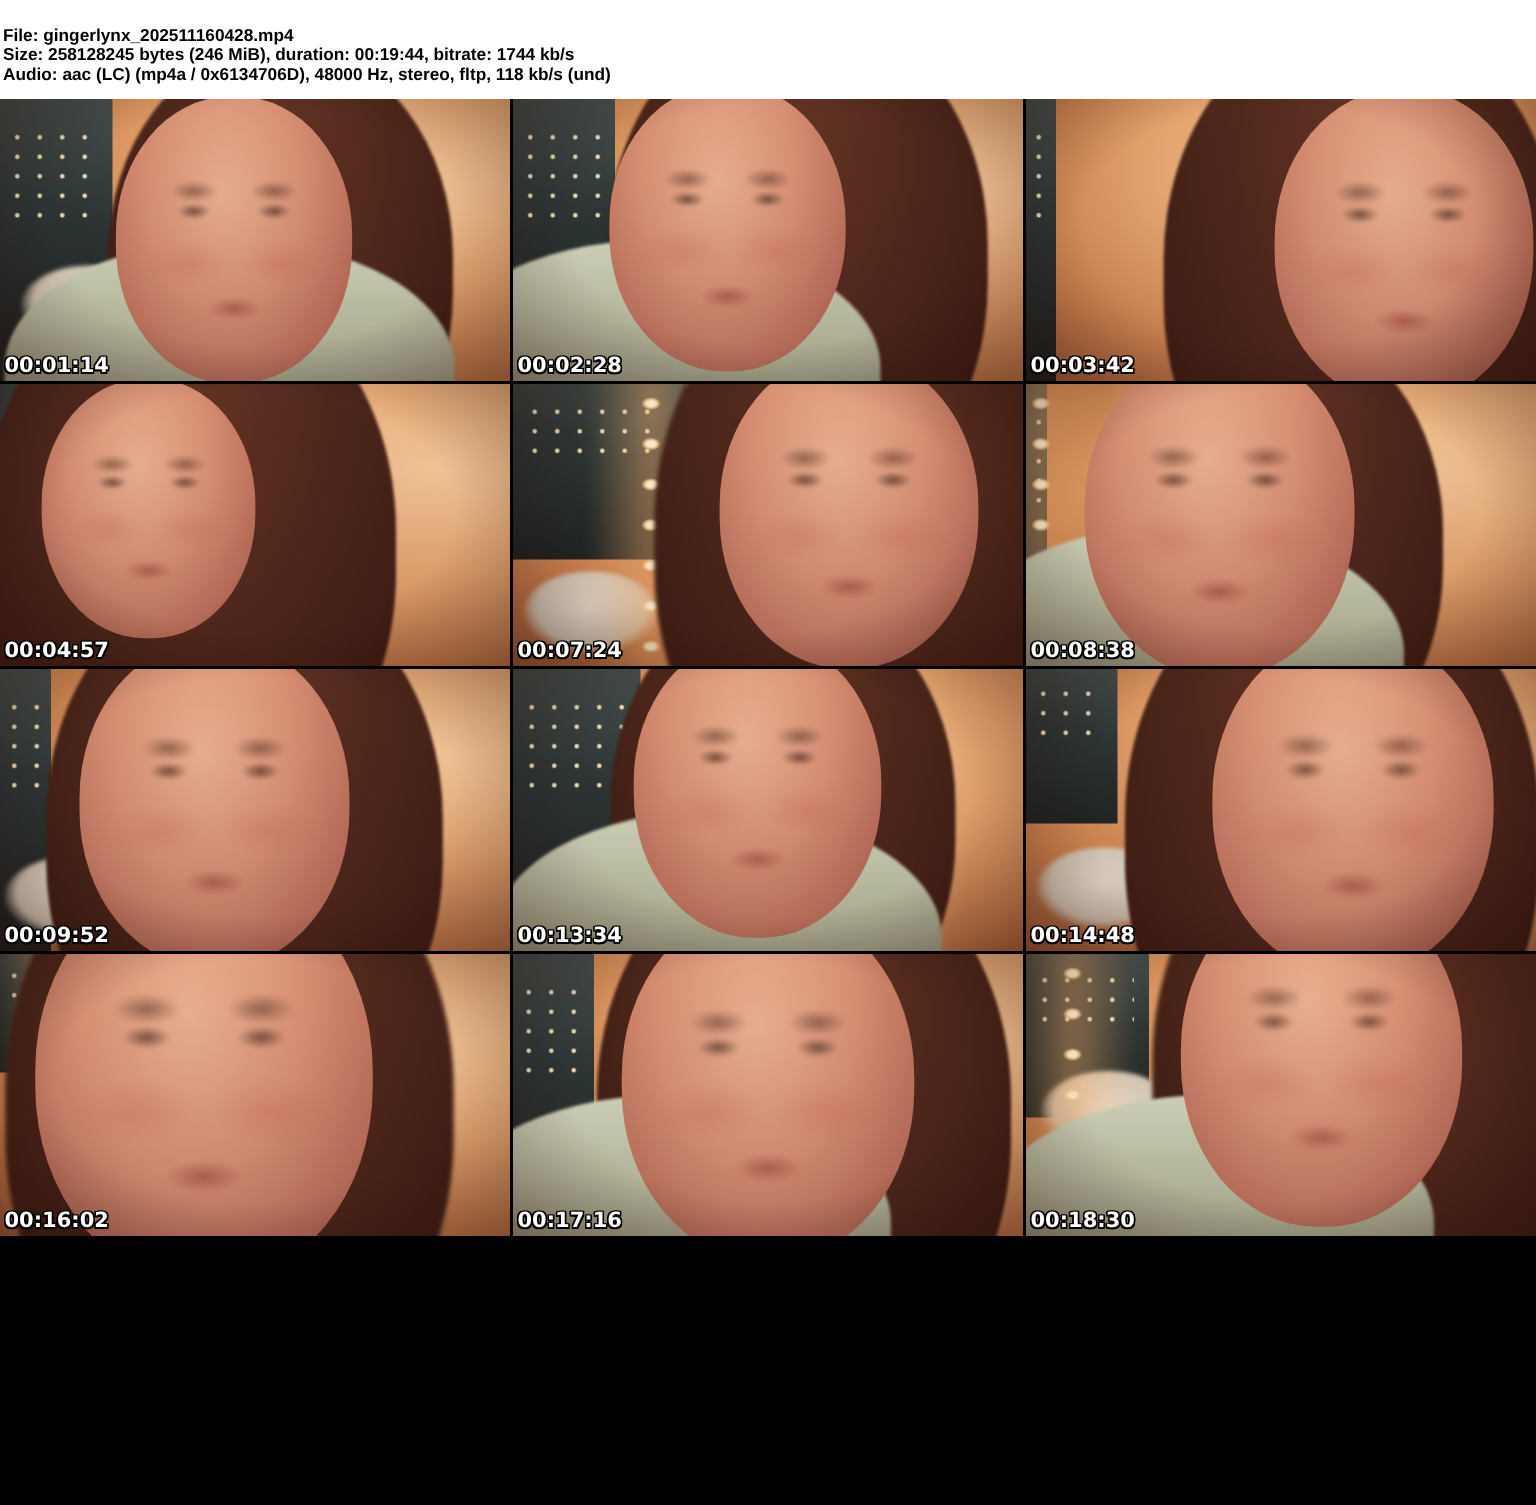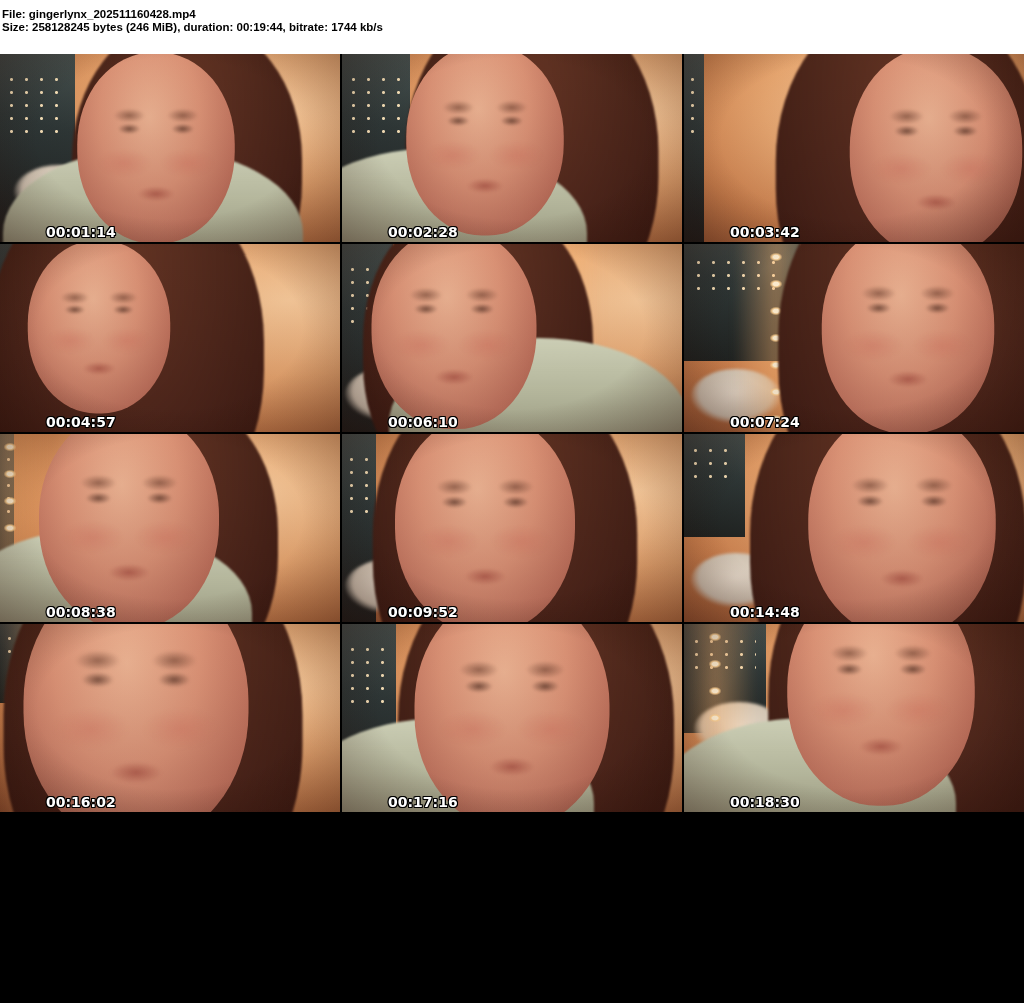--- a/index.html
+++ b/index.html
@@ -1,21 +1,21 @@
 <!DOCTYPE html>
 <html><head>
 <meta charset="utf-8">
 <style>
   html,body{margin:0;padding:0;background:#000;}
   .page{position:relative;width:1024px;height:1003px;overflow:hidden;background:#000;
         font-family:"Liberation Sans",sans-serif;}
 
   
-  .header{height:54px;background:#fff;color:#000;box-sizing:border-box;
-          padding:8px 0 0 2px;}
+  .header{height:66px;background:#fff;color:#000;box-sizing:border-box;
+          padding:18px 0 0 2px;}
   .header div{font:bold 11.5px/12.8px "Liberation Sans",sans-serif;
               letter-spacing:0;white-space:nowrap;}
 
   
   .grid{display:grid;grid-template-columns:repeat(3,340px);grid-auto-rows:188px;
         gap:2px;background:#000;}
   .cell{position:relative;overflow:hidden;background:#20160f;}
   .cell>div{position:absolute;}
 
   
@@ -62,21 +62,21 @@
           radial-gradient(ellipse 24px 10px at 50% 74%, rgba(145,56,50,.55), transparent 72%),
           radial-gradient(ellipse 34px 18px at 30% 58%, rgba(205,110,95,.35), transparent 75%),
           radial-gradient(ellipse 34px 18px at 70% 58%, rgba(205,110,95,.35), transparent 75%);}
   .vignette{inset:0;z-index:8;
         background:radial-gradient(ellipse at 50% 45%, rgba(0,0,0,0) 55%, rgba(38,12,4,.38) 100%),
                    linear-gradient(rgba(255,130,50,.05), rgba(90,30,15,.12));}
 
   .ts{position:absolute;left:3px;bottom:3px;z-index:9;color:#fff;
       font:bold 14px/1 "DejaVu Sans",sans-serif;
       text-shadow:-1px -1px 0 #000,1px -1px 0 #000,-1px 1px 0 #000,1px 1px 0 #000,
-                  0 -1px 0 #000,0 1px 0 #000,-1px 0 0 #000,1px 0 0 #000;padding-left:43px;}
+                  0 -1px 0 #000,0 1px 0 #000,-1px 0 0 #000,1px 0 0 #000;}
 
   
   .v1 {--fx:46%;--fy:50%;--fs:1.05;--win-w:22%;--pillow-d:block;--pillow-x:4%;--pillow-y:12%;
        --shirt-d:block;--shirt-x:45%;--hair-dx:9%;--wall-cx:80%;}
   .v2 {--fx:42%;--fy:46%;--fs:1.05;--win-w:20%;--pillow-d:block;--pillow-x:2%;--pillow-y:8%;
        --shirt-d:block;--shirt-x:28%;--hair-dx:14%;--hs:1.1;--wall-cx:85%;}
   .v3 {--fx:74%;--fy:52%;--fs:1.15;--win-w:6%;--strand-d:block;--strand-x:91%;
        --hair-dx:-8%;--hs:1.15;--wall-cx:55%;}
   .v4 {--fx:29%;--fy:44%;--fs:.95;--win-w:55%;--pillow-d:block;--pillow-x:2%;--pillow-y:6%;
        --strand-d:block;--strand-x:33%;--hair-dx:8%;--hair-dy:9%;--hs:1.2;--wall-cx:85%;}
@@ -105,20 +105,21 @@
        --hair-dx:9%;--hair-dy:4%;--hs:1.25;--wall-cx:90%;}
 </style>
 </head>
 <body>
 
 <div class="page">
 
   <div class="header">
     <div>File: gingerlynx_202511160428.mp4</div>
     <div>Size: 258128245 bytes (246 MiB), duration: 00:19:44, bitrate: 1744 kb/s</div>
+    <div>Audio: aac (LC) (mp4a / 0x6134706D), 48000 Hz, stereo, fltp, 118 kb/s (und)</div>
   </div>
 
   <div class="grid" id="thumb-grid">
       <div class="cell v1">
       <div class="wall"></div>
       <div class="window"></div>
       <div class="pillow"></div>
 
       <div class="hair"></div>
       <div class="shirt"></div>
@@ -152,31 +153,20 @@
       <div class="wall"></div>
       <div class="window"></div>
       <div class="pillow"></div>
       <div class="strand"></div>
       <div class="hair"></div>
 
       <div class="face"></div>
       <div class="vignette"></div>
       <span class="ts">00:04:57</span>
     </div>
-      <div class="cell v5">
-      <div class="wall"></div>
-      <div class="window"></div>
-      <div class="pillow"></div>
-      <div class="strand"></div>
-      <div class="hair"></div>
-      <div class="shirt"></div>
-      <div class="face"></div>
-      <div class="vignette"></div>
-      <span class="ts">00:06:10</span>
-    </div>
       <div class="cell v6">
       <div class="wall"></div>
       <div class="window"></div>
       <div class="pillow"></div>
       <div class="strand"></div>
       <div class="hair"></div>
 
       <div class="face"></div>
       <div class="vignette"></div>
       <span class="ts">00:07:24</span>
@@ -196,20 +186,31 @@
       <div class="wall"></div>
       <div class="window"></div>
       <div class="pillow"></div>
       <div class="strand"></div>
       <div class="hair"></div>
 
       <div class="face"></div>
       <div class="vignette"></div>
       <span class="ts">00:09:52</span>
     </div>
+      <div class="cell v11">
+      <div class="wall"></div>
+      <div class="window"></div>
+      <div class="pillow"></div>
+      <div class="strand"></div>
+      <div class="hair"></div>
+      <div class="shirt"></div>
+      <div class="face"></div>
+      <div class="vignette"></div>
+      <span class="ts">00:13:34</span>
+    </div>
       <div class="cell v12">
       <div class="wall"></div>
       <div class="window"></div>
       <div class="pillow"></div>
       <div class="strand"></div>
       <div class="hair"></div>
 
       <div class="face"></div>
       <div class="vignette"></div>
       <span class="ts">00:14:48</span>

